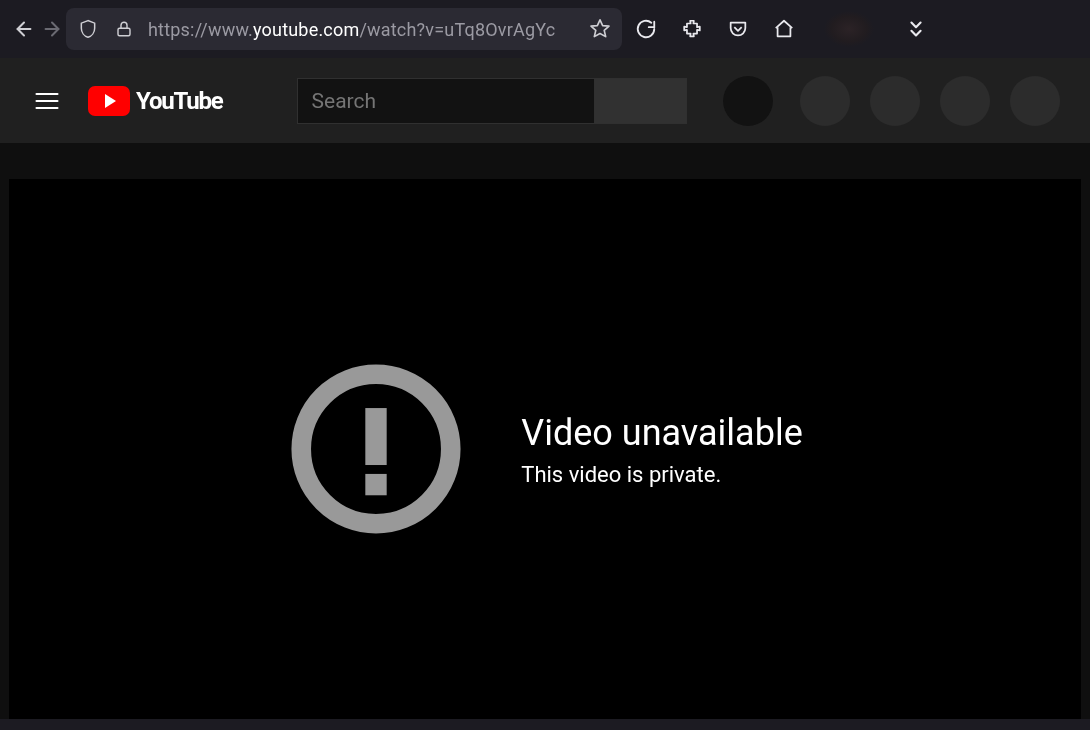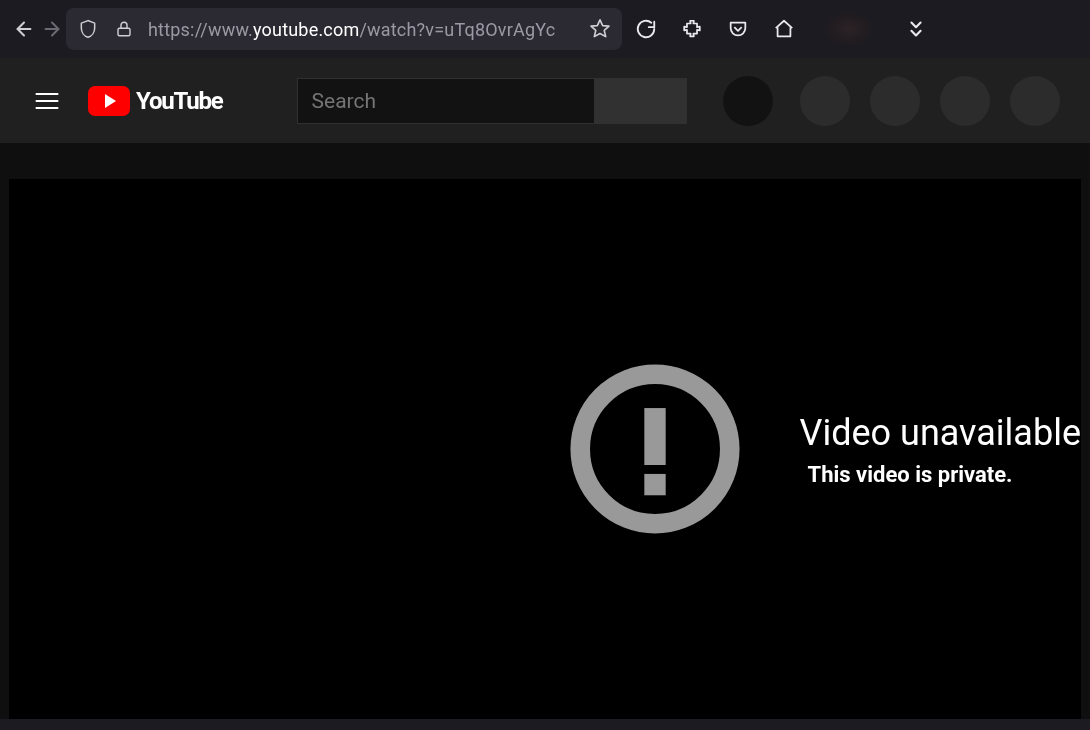--- a/index.html
+++ b/index.html
@@ -26,25 +26,25 @@
     .yt-logo .word { color:#fff; font-weight:700; font-size:24px; letter-spacing:-1.2px; }
     .search-wrap { display:flex; margin-left:50px; }
     .search-input { width:298px; height:46px; background:#121212; border:1px solid #303030; color:#eab308; font-size:21px; padding:0 14px; outline:none; }
     .search-btn { width:92px; height:46px; background:#313131; border:1px solid #303030; border-left:none; display:flex; align-items:center; justify-content:center; }
     .mic-circle { width:50px; height:50px; border-radius:50%; background:#121212; margin-left:12px; }
     .avatar-row { display:flex; gap:20px; margin-left:auto; }
     .avatar-ph { width:50px; height:50px; border-radius:50%; background:#2c2c2c; }
 
     
     .content { padding:36px 9px 0 9px; }
-    .player { width:1072px; height:540px; background:#000; display:flex; align-items:center; justify-content:flex-end; }
+    .player { width:1072px; height:540px; background:#000; display:flex; align-items:center; justify-content:center; }
     .error-wrap { display:flex; align-items:center; gap:56px; }
     .bang-icon { color:#999; }
     .error-text h1 { color:#fff; font-size:36px; font-weight:400; margin-bottom:8px; }
-    .error-text p  { color:#fff; font-size:22px; font-weight:700;margin-left:8px; }
+    .error-text p  { color:#fff; font-size:22px; font-weight:400; }
 
     svg { display:block; }
   </style>
 </head>
 <body>
 
 <div class="browser-chrome">
   <div class="nav-btn">
     <svg width="22" height="22" viewBox="0 0 24 24" fill="none" stroke="currentColor" stroke-width="2.2" stroke-linecap="round" stroke-linejoin="round">
         <path d="M19 12H5"></path>

